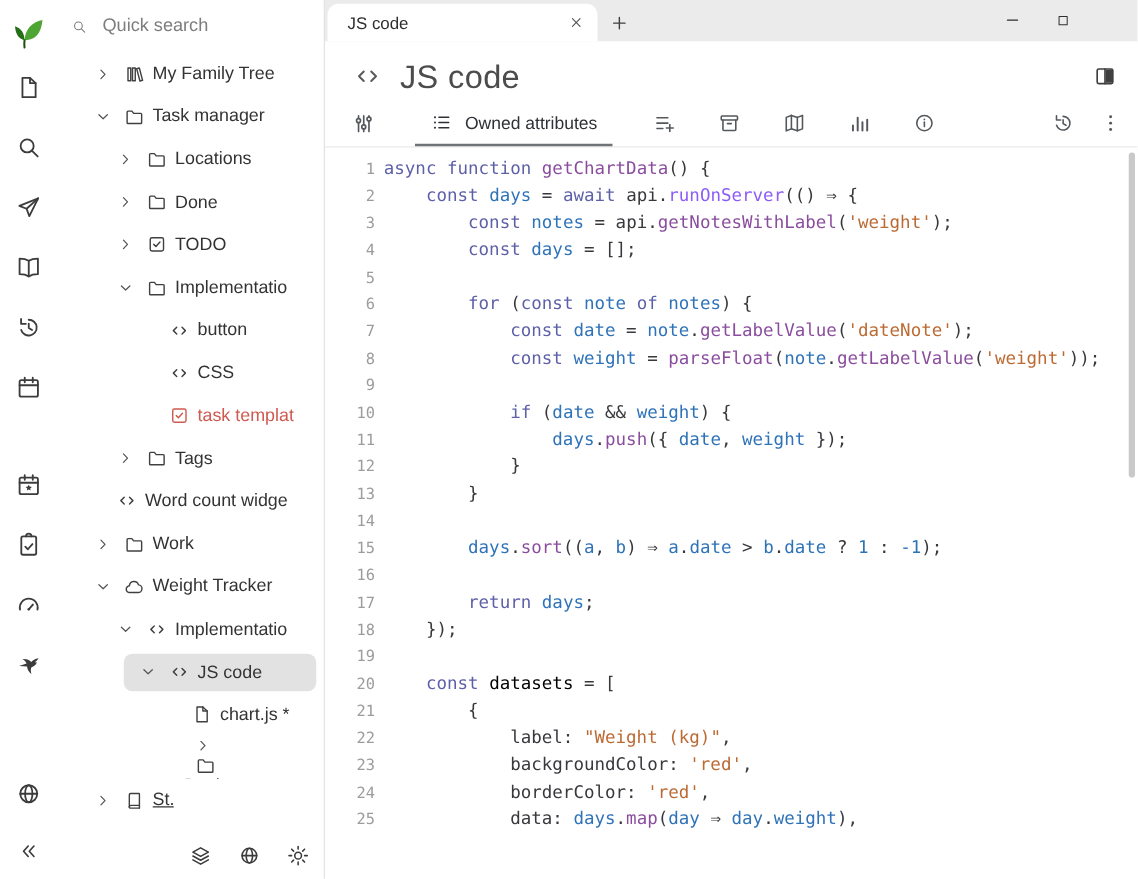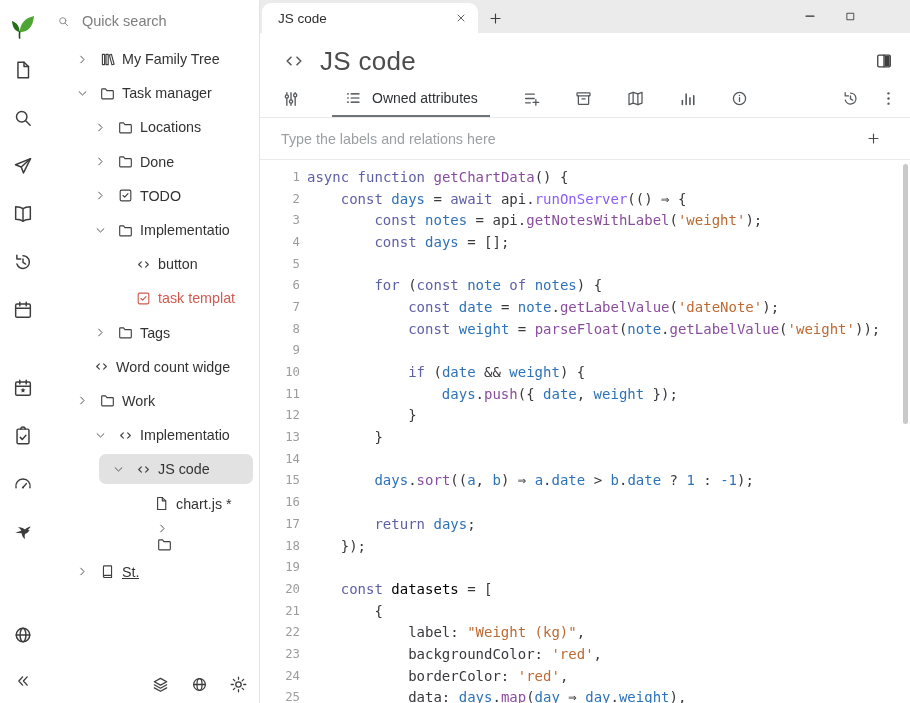--- a/index.html
+++ b/index.html
@@ -252,20 +252,29 @@
           <span class="chev"></span>
           <span class="ticon">
             <svg width="17" height="17" viewBox="0 0 24 24" fill="none" stroke="currentColor" stroke-width="1.6" stroke-linecap="round" stroke-linejoin="round">
               <path d="M9 8.2 5.2 12 9 15.8M15 8.2 18.8 12 15 15.8"></path>
             </svg>
           </span>
           <span class="tlabel">button</span>
         </div>
         <div class="trow" style="padding-left: 66px;">
           <span class="chev"></span>
+          <span class="ticon">
+            <svg width="17" height="17" viewBox="0 0 24 24" fill="none" stroke="currentColor" stroke-width="1.6" stroke-linecap="round" stroke-linejoin="round">
+              <path d="M9 8.2 5.2 12 9 15.8M15 8.2 18.8 12 15 15.8"></path>
+            </svg>
+          </span>
+          <span class="tlabel">CSS</span>
+        </div>
+        <div class="trow" style="padding-left: 66px;">
+          <span class="chev"></span>
           <span class="ticon" style="color:#cf5a50">
             <svg width="17" height="17" viewBox="0 0 24 24" fill="none" stroke="currentColor" stroke-width="1.6" stroke-linecap="round" stroke-linejoin="round">
               <rect x="4.5" y="4.5" width="15" height="15" rx="2"></rect>
               <path d="m8.5 12 2.4 2.4 4.6-5"></path>
             </svg>
           </span>
           <span class="tlabel" style="color:#cf5a50">task templat</span>
         </div>
         <div class="trow" style="padding-left: 48px;">
           <span class="chev">
@@ -293,20 +302,33 @@
             <svg width="15" height="15" viewBox="0 0 24 24" fill="none" stroke="currentColor" stroke-width="1.6" stroke-linecap="round" stroke-linejoin="round">
               <path d="m9.2 6.6 5.2 5.4-5.2 5.4"></path>
             </svg>
           </span>
           <span class="ticon">
             <svg width="17" height="17" viewBox="0 0 24 24" fill="none" stroke="currentColor" stroke-width="1.6" stroke-linecap="round" stroke-linejoin="round">
               <path d="M3.8 18.5v-12a1 1 0 0 1 1-1h4.4l2 2.5h8a1 1 0 0 1 1 1v9.5a1 1 0 0 1-1 1h-14.4a1 1 0 0 1-1-1z"></path>
             </svg>
           </span>
           <span class="tlabel">Work</span>
+        </div>
+        <div class="trow" style="padding-left: 30px;">
+          <span class="chev">
+            <svg width="15" height="15" viewBox="0 0 24 24" fill="none" stroke="currentColor" stroke-width="1.6" stroke-linecap="round" stroke-linejoin="round">
+              <path d="m6.6 9.2 5.4 5.2 5.4-5.2"></path>
+            </svg>
+          </span>
+          <span class="ticon">
+            <svg width="17" height="17" viewBox="0 0 24 24" fill="none" stroke="currentColor" stroke-width="1.6" stroke-linecap="round" stroke-linejoin="round">
+              <path d="M6.8 18.4a3.8 3.8 0 0 1-.4-7.6 5.2 5.2 0 0 1 10.2-1.1 4 4 0 0 1-.8 8.7z"></path>
+            </svg>
+          </span>
+          <span class="tlabel">Weight Tracker</span>
         </div>
         <div class="trow" style="padding-left: 48px;">
           <span class="chev">
             <svg width="15" height="15" viewBox="0 0 24 24" fill="none" stroke="currentColor" stroke-width="1.6" stroke-linecap="round" stroke-linejoin="round">
               <path d="m6.6 9.2 5.4 5.2 5.4-5.2"></path>
             </svg>
           </span>
           <span class="ticon">
             <svg width="17" height="17" viewBox="0 0 24 24" fill="none" stroke="currentColor" stroke-width="1.6" stroke-linecap="round" stroke-linejoin="round">
               <path d="M9 8.2 5.2 12 9 15.8M15 8.2 18.8 12 15 15.8"></path>
@@ -498,28 +520,20 @@
         </div>
         <div class="rbtn kebab">
           <svg width="19" height="19" viewBox="0 0 24 24" fill="none" stroke="currentColor" stroke-width="1.6" stroke-linecap="round" stroke-linejoin="round">
             <circle cx="12" cy="5.5" r="1.5" fill="currentColor" stroke="none"></circle>
             <circle cx="12" cy="12" r="1.5" fill="currentColor" stroke="none"></circle>
             <circle cx="12" cy="18.5" r="1.5" fill="currentColor" stroke="none"></circle>
           </svg>
         </div>
       </div>
 
-    <div class="attr-row">
-      <span class="attr-ph">Type the labels and relations here</span>
-      <span class="attr-add">
-          <svg width="17" height="17" viewBox="0 0 24 24" fill="none" stroke="currentColor" stroke-width="1.6" stroke-linecap="round" stroke-linejoin="round">
-            <path d="M12 5.6v12.8M5.6 12h12.8"></path>
-          </svg>
-        </span>
-    </div>
 
     <div class="editor" id="editor">
       <div class="vscroll"></div>
     <div class="cl">
           <span class="ln">1</span>
           <span class="ct"><span style="color:#5d5fa7">async</span><span style="color:#38383d"> </span><span style="color:#5d5fa7">function</span><span style="color:#38383d"> </span><span style="color:#8a4d9e">getChartData</span><span style="color:#38383d">() {</span></span>
         </div>
         <div class="cl">
           <span class="ln">2</span>
           <span class="ct"><span style="color:#38383d">    </span><span style="color:#5d5fa7">const</span><span style="color:#38383d"> </span><span style="color:#2e72b8">days</span><span style="color:#38383d"> = </span><span style="color:#5d5fa7">await</span><span style="color:#38383d"> api.</span><span style="color:#8b5cf6">runOnServer</span><span style="color:#38383d">(() ⇒ {</span></span>

